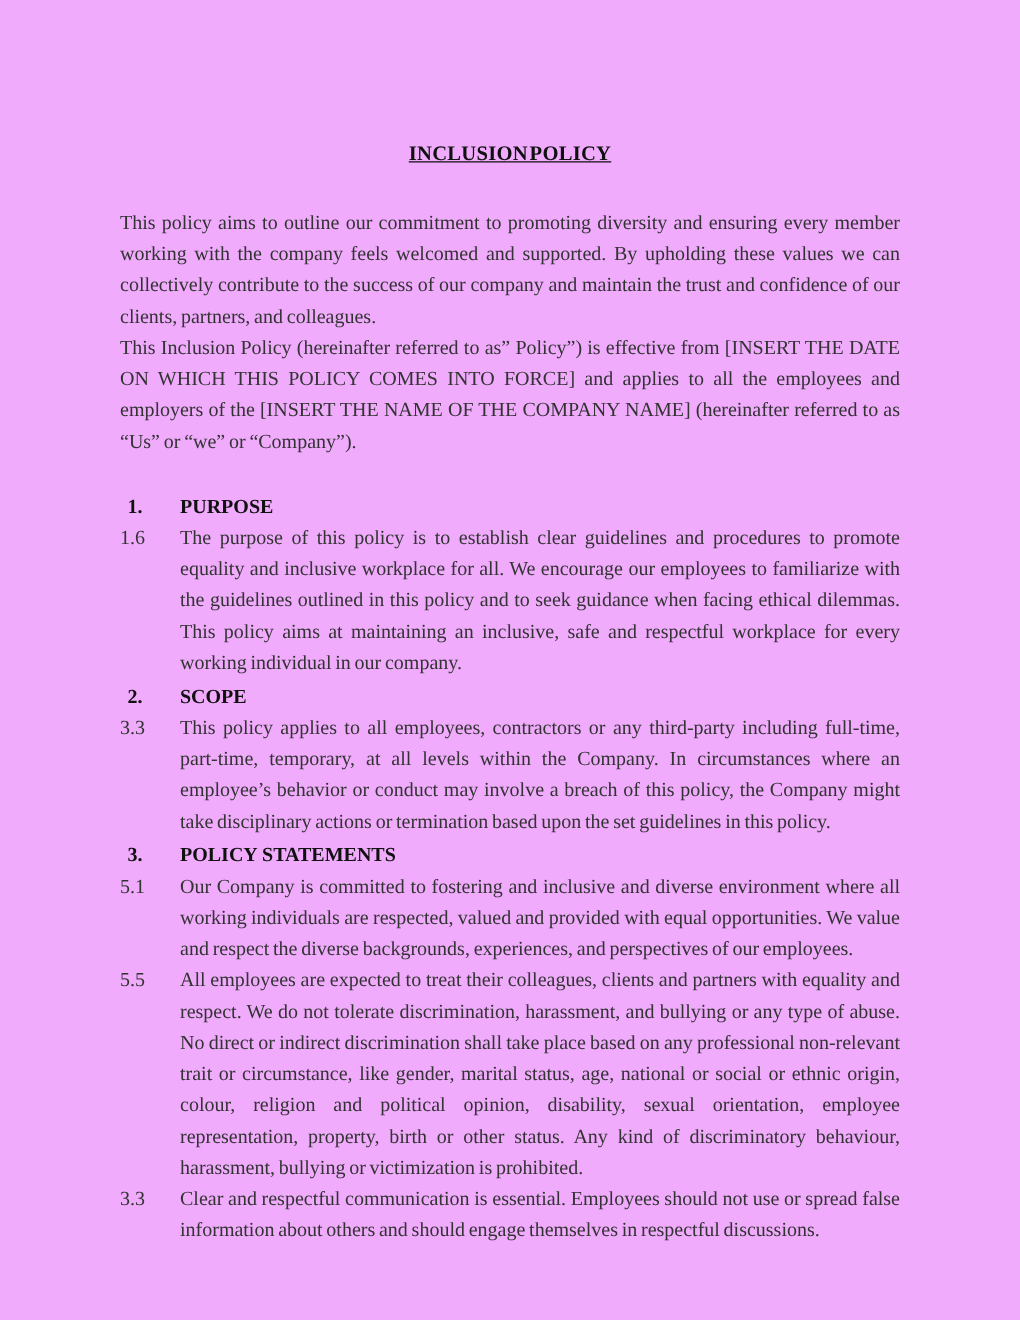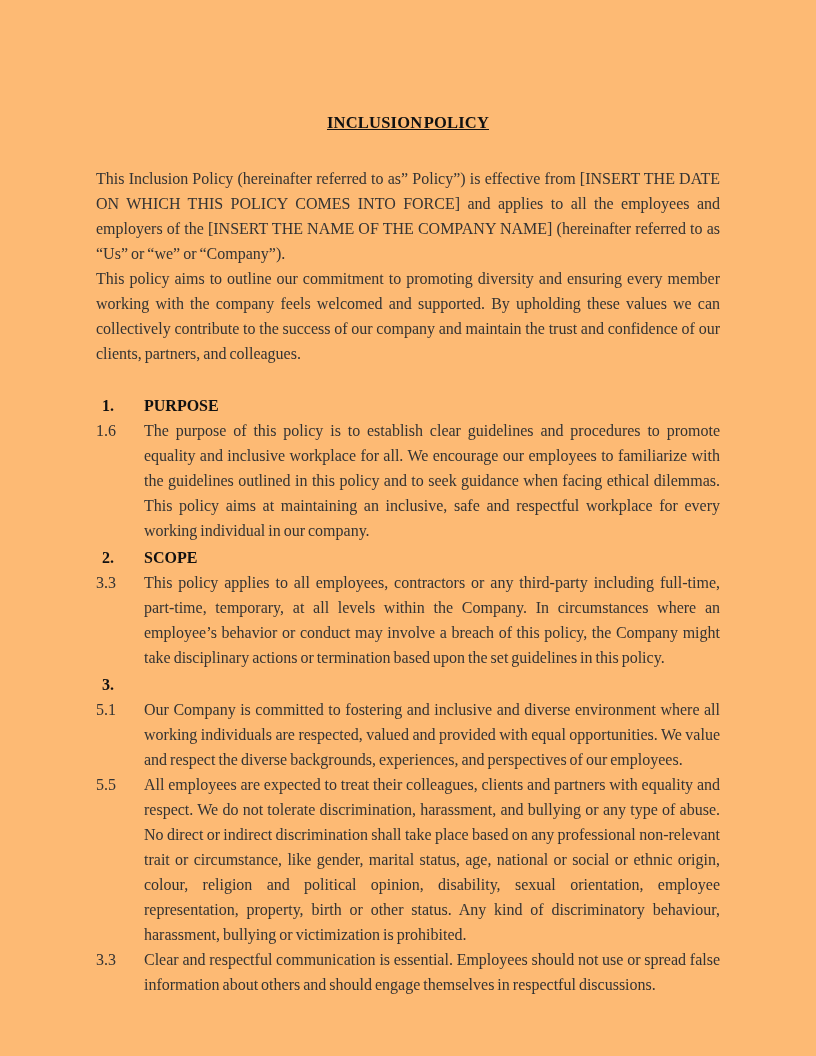--- a/index.html
+++ b/index.html
@@ -3,21 +3,21 @@
 <meta charset="utf-8">
 <style>
   html, body { margin: 0; padding: 0; background: #ffffff; }
   .page {
     position: relative;
     width: 816px;
     height: 1056px;
     box-sizing: border-box;
     margin: 0 auto;
     padding: 110px 96px 0 96px;
-    background: #fdba74;
+    background: #f0abfc;
     font-family: "Liberation Serif", "DejaVu Serif", serif;
     font-size: 16px;
     line-height: 25px;
     color: #333333;
     overflow: hidden;
   }
   .doc-title {
     margin: 0 0 31px 0;
     font-size: 16.5px;
     font-weight: bold;
@@ -48,22 +48,22 @@
   }
 </style>
 </head>
 <body>
 
 <div class="page">
 
   <h1 class="doc-title">INCLUSION POLICY</h1>
 
   <div class="intro-block">
+    <p class="para">This policy aims to outline our commitment to promoting diversity and ensuring every member working with the company feels welcomed and supported. By upholding these values we can collectively contribute to the success of our company and maintain the trust and confidence of our clients, partners, and colleagues.</p>
     <p class="para">This Inclusion Policy (hereinafter referred to as” Policy”) is effective from [INSERT THE DATE ON WHICH THIS POLICY COMES INTO FORCE] and applies to all the employees and employers of the [INSERT THE NAME OF THE COMPANY NAME] (hereinafter referred to as “Us” or “we” or “Company”).</p>
-    <p class="para">This policy aims to outline our commitment to promoting diversity and ensuring every member working with the company feels welcomed and supported. By upholding these values we can collectively contribute to the success of our company and maintain the trust and confidence of our clients, partners, and colleagues.</p>
   </div>
 
   <div class="row heading-row">
     <span class="num-col">1.</span>
     <span class="heading-text">PURPOSE</span>
   </div>
   <div class="row">
     <span class="num-col">1.6</span>
     <p class="item-text">The purpose of this policy is to establish clear guidelines and procedures to promote equality and inclusive workplace for all. We encourage our employees to familiarize with the guidelines outlined in this policy and to seek guidance when facing ethical dilemmas. This policy aims at maintaining an inclusive, safe and respectful workplace for every working individual in our company.</p>
   </div>
@@ -72,20 +72,21 @@
     <span class="num-col">2.</span>
     <span class="heading-text">SCOPE</span>
   </div>
   <div class="row">
     <span class="num-col">3.3</span>
     <p class="item-text">This policy applies to all employees, contractors or any third-party including full-time, part-time, temporary, at all levels within the Company. In circumstances where an employee’s behavior or conduct may involve a breach of this policy, the Company might take disciplinary actions or termination based upon the set guidelines in this policy.</p>
   </div>
 
   <div class="row heading-row">
     <span class="num-col">3.</span>
+    <span class="heading-text">POLICY STATEMENTS</span>
   </div>
   <div class="row">
     <span class="num-col">5.1</span>
     <p class="item-text">Our Company is committed to fostering and inclusive and diverse environment where all working individuals are respected, valued and provided with equal opportunities. We value and respect the diverse backgrounds, experiences, and perspectives of our employees.</p>
   </div>
   <div class="row">
     <span class="num-col">5.5</span>
     <p class="item-text">All employees are expected to treat their colleagues, clients and partners with equality and respect. We do not tolerate discrimination, harassment, and bullying or any type of abuse. No direct or indirect discrimination shall take place based on any professional non-relevant trait or circumstance, like gender, marital status, age, national or social or ethnic origin, colour, religion and political opinion, disability, sexual orientation, employee representation, property, birth or other status. Any kind of discriminatory behaviour, harassment, bullying or victimization is prohibited.</p>
   </div>
   <div class="row">

